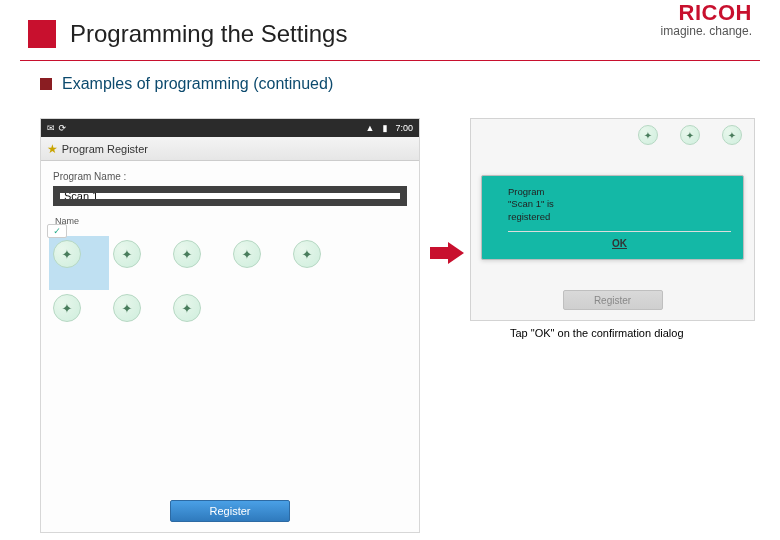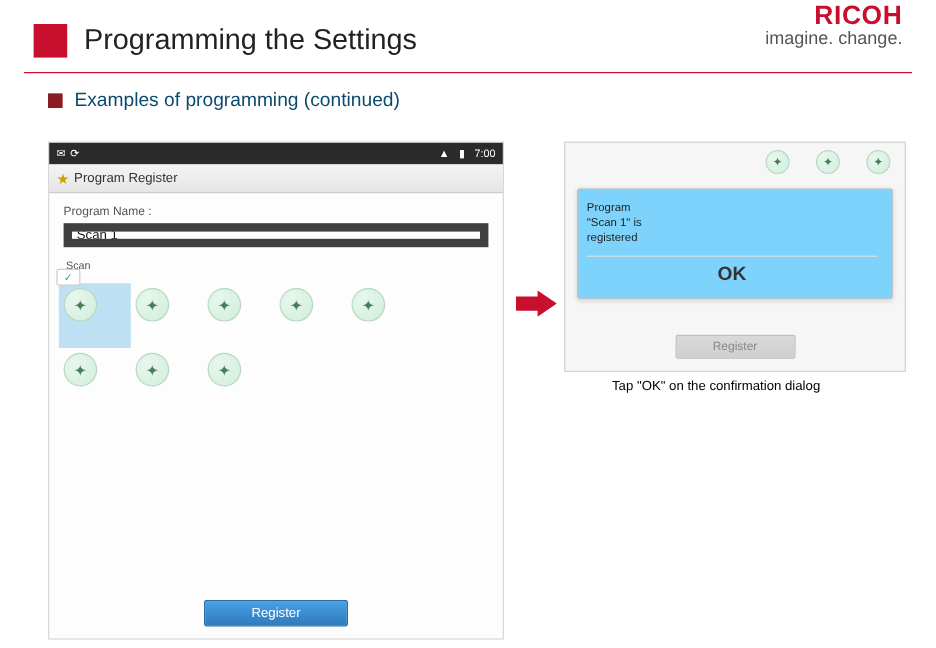--- a/index.html
+++ b/index.html
@@ -36,21 +36,21 @@
     text-align: right;
   }
   .brand-name {
     font-size: 22px;
     font-weight: bold;
     color: #c8102e;
     letter-spacing: 0.5px;
     font-family: Arial, sans-serif;
   }
   .brand-slogan {
-    font-size: 15px;
+    font-size: 12px;
     color: #555;
     margin-top: -2px;
   }
   .hr {
     border: none;
     border-top: 1.5px solid #c8102e;
     margin: 4px 20px 0 20px;
   }
   .subtitle-row {
     display: flex;
@@ -207,41 +207,42 @@
     overflow: hidden;
   }
   .screen-b .row-icons {
     display: flex;
     justify-content: flex-end;
     gap: 22px;
     padding: 6px 12px;
   }
   .row-icons .circ { width: 20px; height: 20px; font-size: 10px; }
   .dialog {
-    margin: 6px 10px;
-    background: #7dd3fc;
+    margin: 24px 10px;
+    background: #14b8a6;
     border: 1px solid #bdbdbd;
     border-radius: 2px;
     box-shadow: 0 1px 4px rgba(0,0,0,0.15);
-    padding: 10px 12px 8px 7px;
+    padding: 10px 12px 8px 26px;
   }
   .dlg-text {
     font-size: 9.5px;
     color: #222;
     white-space: pre-line;
     margin-bottom: 8px;
     line-height: 1.3;
   }
   .dlg-divider { border-top: 1px solid #ddd; }
   .dlg-ok {
     text-align: center;
-    font-size: 16px;
+    font-size: 10px;
     font-weight: bold;
     padding: 6px 0 2px 0;
     color: #333;
+    text-decoration: underline;
   }
   .register-b {
     margin: 30px auto 10px auto;
     width: 100px;
     height: 20px;
     background: linear-gradient(#d9d9d9,#cfcfcf);
     color: #888;
     font-size: 10px;
     border: 1px solid #bfbfbf;
     border-radius: 2px;
@@ -294,21 +295,21 @@
       <span>▮</span>
       <span>7:00</span>
     </div>
     <div class="titlebar">
       <span class="star">★</span>
       <span>Program Register</span>
     </div>
     <div class="form-area">
       <div class="form-label">Program Name :</div>
       <input class="text-input" value="Scan 1" style="">
-      <div class="icon-label">Scan</div>
+      <div class="icon-label">Name</div>
     </div>
     <div class="icon-area">
       <div class="select-chip">✓</div>
       <div class="grid">
         <div class="cell highlight">
             <div class="circ">✦</div>
           </div>
         <div class="cell">
             <div class="circ">✦</div>
           </div>

